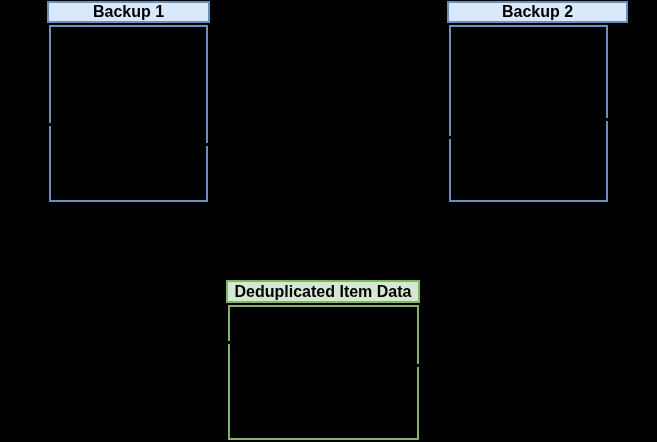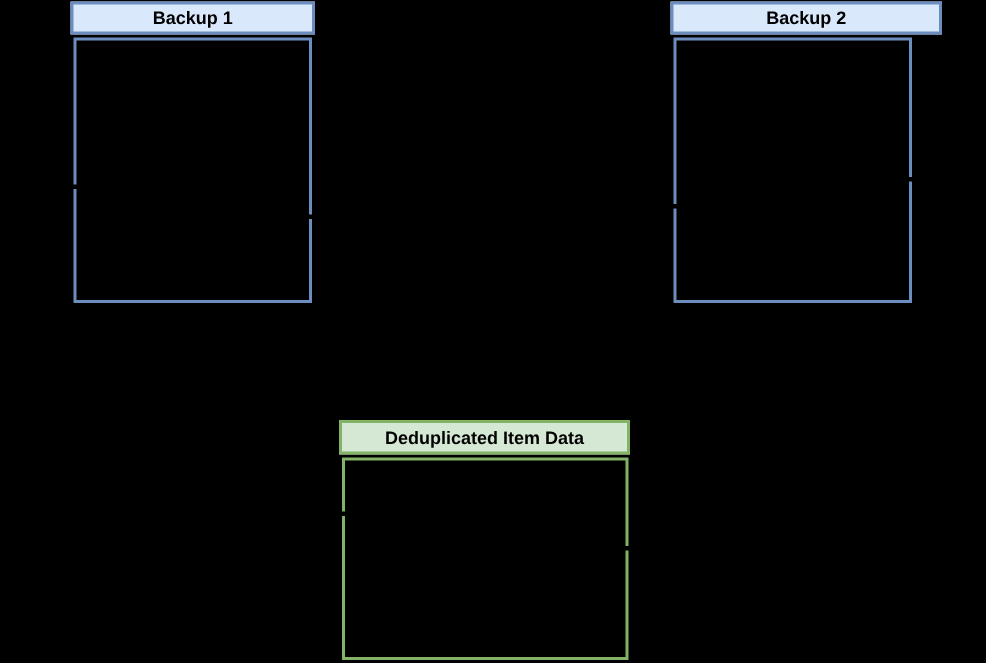--- a/index.html
+++ b/index.html
@@ -16,21 +16,21 @@
     font-family: "Liberation Sans", sans-serif;
   }
   .node-header {
     position: absolute;
     box-sizing: border-box;
     border: 2px solid;
     display: flex;
     align-items: center;
     justify-content: center;
     font-weight: bold;
-    font-size: 12px;
+    font-size: 16px;
     color: #000000;
     line-height: 1;
   }
   .node-body {
     position: absolute;
     box-sizing: border-box;
     border: 2px solid;
     background: #000000;
   }
   .blue  { border-color: #6c8ebf; }

